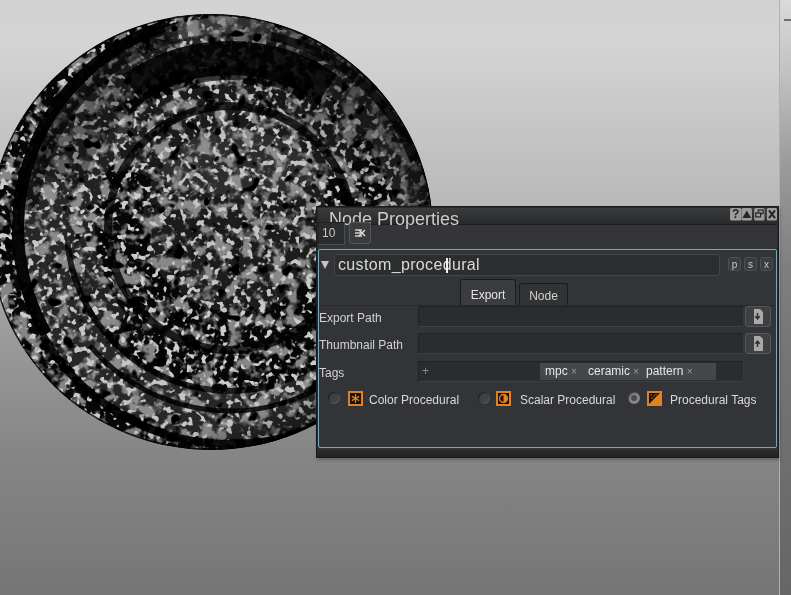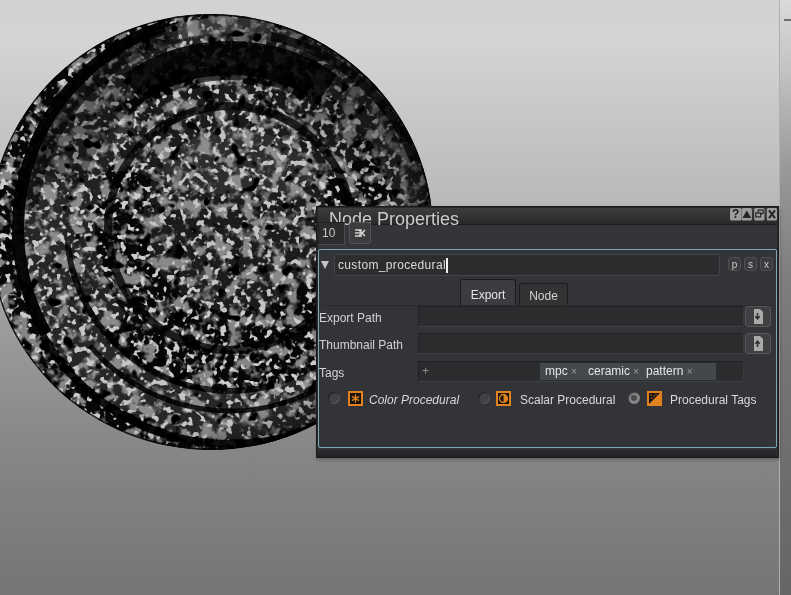--- a/index.html
+++ b/index.html
@@ -34,21 +34,21 @@
 #ten{position:absolute;left:1px;top:15px;width:22px;height:21px;background:#2b2d2f;border:1px solid #222;border-bottom-color:#4a4c4e;border-right-color:#4a4c4e;color:#c8c8c8;font-size:12px;line-height:21px;padding-left:3px;box-sizing:content-box;}
 #clrbtn{position:absolute;left:32px;top:15px;width:22px;height:22px;background:#3a3c3e;border:1px solid #525456;border-radius:3px;box-sizing:border-box;}
 
 #group{
   position:absolute;left:1px;top:42px;width:457px;height:197px;
   border:1px solid #7ba6ba;border-radius:2px;
   background:#323437;
 }
 
 #tri{position:absolute;left:2px;top:11px;width:0;height:0;border:4.5px solid transparent;border-top:8px solid #c4c4c4;}
-#namefield{position:absolute;left:15px;top:4px;width:381px;height:20px;background:#2b2d2f;border:1px solid #43454a;border-radius:3px;color:#dadada;font-size:12px;line-height:20px;padding-left:3px;letter-spacing:0.35px;box-sizing:content-box;}
+#namefield{position:absolute;left:15px;top:4px;width:381px;height:20px;background:#2b2d2f;border:1px solid #43454a;border-radius:3px;color:#dadada;font-size:16px;line-height:20px;padding-left:3px;letter-spacing:0.35px;box-sizing:content-box;}
 #cursor{position:absolute;left:111px;top:3px;width:1.5px;height:15px;background:#f0f0f0;}
 .sbtn{position:absolute;top:7px;width:13px;height:14px;background:#3a3c3e;border:1px solid #4e5052;border-radius:3px;color:#c8c8c8;font-size:10px;text-align:center;line-height:13px;box-sizing:border-box;}
 
 .tab{position:absolute;top:33px;height:22px;background:#313335;border:1px solid #191b1d;border-bottom:none;border-radius:3px 3px 0 0;color:#d2d2d2;font-size:12px;text-align:center;box-sizing:border-box;padding-top:5px;}
 .tab.active{top:29px;height:26px;background:#3a3c3f;color:#e4e4e4;padding-top:8px;}
 #tabline{position:absolute;left:2px;top:55px;right:2px;height:1px;background:#292b2d;}
 
 .lbl{position:absolute;font-size:12px;color:#d2d2d2;text-align:left;}
 .field{position:absolute;left:99px;width:324px;height:19px;background:#2a2c2e;border:1px solid #202224;border-bottom-color:#3e4042;border-right-color:#36383a;border-radius:2px;box-sizing:content-box;}
 .fbtn{position:absolute;left:426px;width:26px;height:21px;background:#3e4042;border:1px solid #555759;border-radius:3px;box-sizing:border-box;}
@@ -211,21 +211,21 @@
     <div class="radio" style="left:9px;top:142px;"></div>
     <div class="oic" style="left:29px;top:141px;">
       <svg width="11" height="11" viewBox="0 0 11 11">
           <g stroke="#e1821e" stroke-width="1.3">
             <line x1="5.5" y1="1.2" x2="5.5" y2="9.8"></line>
             <line x1="1.8" y1="3.4" x2="9.2" y2="7.6"></line>
             <line x1="9.2" y1="3.4" x2="1.8" y2="7.6"></line>
           </g>
         </svg>
     </div>
-    <div class="rlbl" style="left:50px;top:143px;font-style:italic;">Color Procedural</div>
+    <div class="rlbl" style="left:50px;top:143px;">Color Procedural</div>
 
     <div class="radio" style="left:159px;top:142px;"></div>
     <div class="oic" style="left:177px;top:141px;">
       <svg width="11" height="11" viewBox="0 0 11 11">
           <circle cx="5.5" cy="5.5" r="4" fill="none" stroke="#e1821e" stroke-width="1.3"></circle>
           <path d="M5.5 1.5 a4 4 0 0 1 0 8 z" fill="#e1821e"></path>
         </svg>
     </div>
     <div class="rlbl" style="left:201px;top:143px;">Scalar Procedural</div>
 

